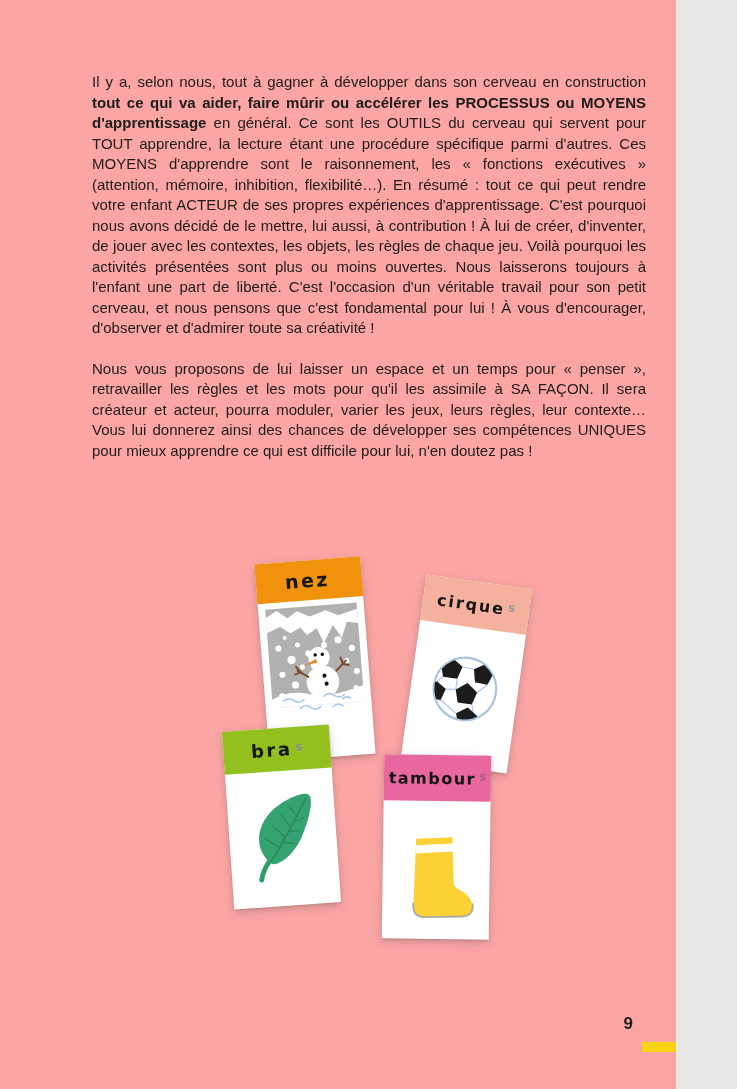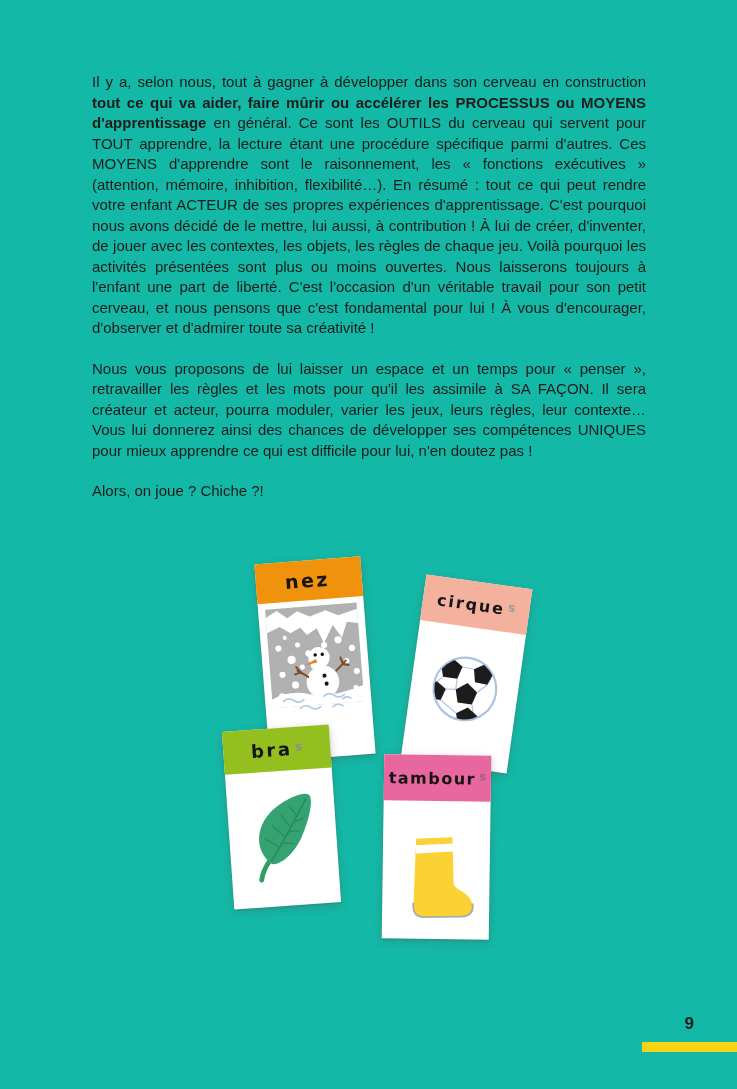--- a/index.html
+++ b/index.html
@@ -1,19 +1,19 @@
 <!DOCTYPE html>
 <html><head>
 <meta charset="utf-8">
 <style>
   html,body{margin:0;padding:0;background:#e8e8e8;}
   .page{
     position:relative;
-    width:737px;height:1089px;
-    background:#14b8a6;
+    width:676px;height:1089px;
+    background:#fca5a5;
     overflow:hidden;
     font-family:"Liberation Sans",sans-serif;
   }
   
   .text-block{
     position:absolute;left:92px;top:72px;width:554px;
     color:#1d1d1b;font-size:15px;line-height:20.5px;
     text-align:justify;
   }
   .text-block p{margin:0 0 20px 0;}
@@ -55,21 +55,20 @@
   }
 </style>
 </head>
 <body>
 
 <div class="page">
 
   <div class="text-block">
     <p><span>Il y a, selon nous, tout à gagner à développer dans son cerveau en construction </span><b>tout ce qui va aider, faire mûrir ou accélérer les PROCESSUS ou MOYENS d'apprentissage</b><span> en général. Ce sont les OUTILS du cerveau qui servent pour TOUT apprendre, la lecture étant une procédure spécifique parmi d'autres. Ces MOYENS d'apprendre sont le raisonnement, les « fonctions exécutives » (attention, mémoire, inhibition, flexibilité…). En résumé : tout ce qui peut rendre votre enfant ACTEUR de ses propres expériences d'apprentissage. C'est pourquoi nous avons décidé de le mettre, lui aussi, à contribution ! À lui de créer, d'inventer, de jouer avec les contextes, les objets, les règles de chaque jeu. Voilà pourquoi les activités présentées sont plus ou moins ouvertes. Nous laisserons toujours à l'enfant une part de liberté. C'est l'occasion d'un véritable travail pour son petit cerveau, et nous pensons que c'est fondamental pour lui ! À vous d'encourager, d'observer et d'admirer toute sa créativité !</span></p>
     <p>Nous vous proposons de lui laisser un espace et un temps pour « penser », retravailler les règles et les mots pour qu'il les assimile à SA FAÇON. Il sera créateur et acteur, pourra moduler, varier les jeux, leurs règles, leur contexte… Vous lui donnerez ainsi des chances de développer ses compétences UNIQUES pour mieux apprendre ce qui est difficile pour lui, n'en doutez pas !</p>
-    <p class="last">Alors, on joue ? Chiche ?!</p>
   </div>
 
   <div class="card card-nez">
     <div class="card-header" style="background-color: rgb(240, 146, 12);">
       <span>nez</span>
         <span class="plural" style="color: rgb(154, 154, 154);"></span>
     </div>
     <div class="card-body">
       <svg width="94" height="108" viewBox="0 0 92 106">
         <rect x="1" y="1" width="90" height="97" fill="#B1B1B1"></rect>

